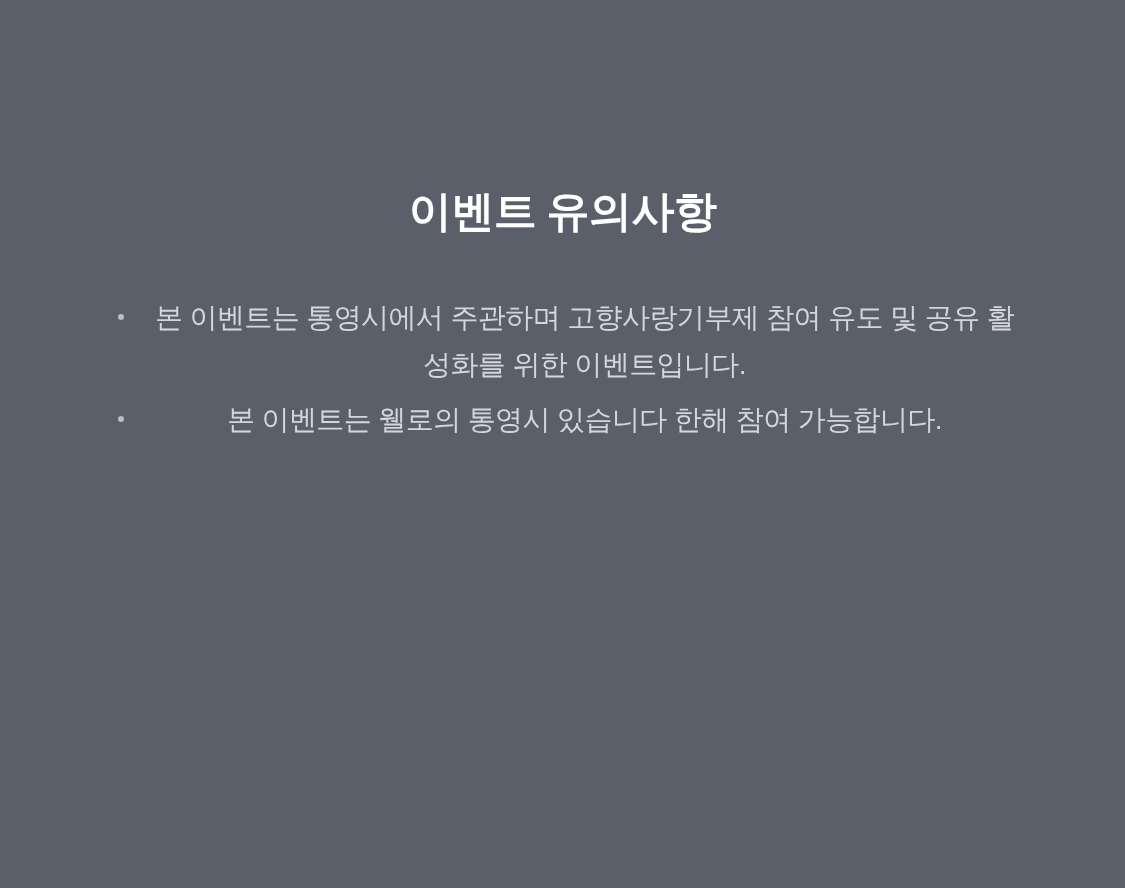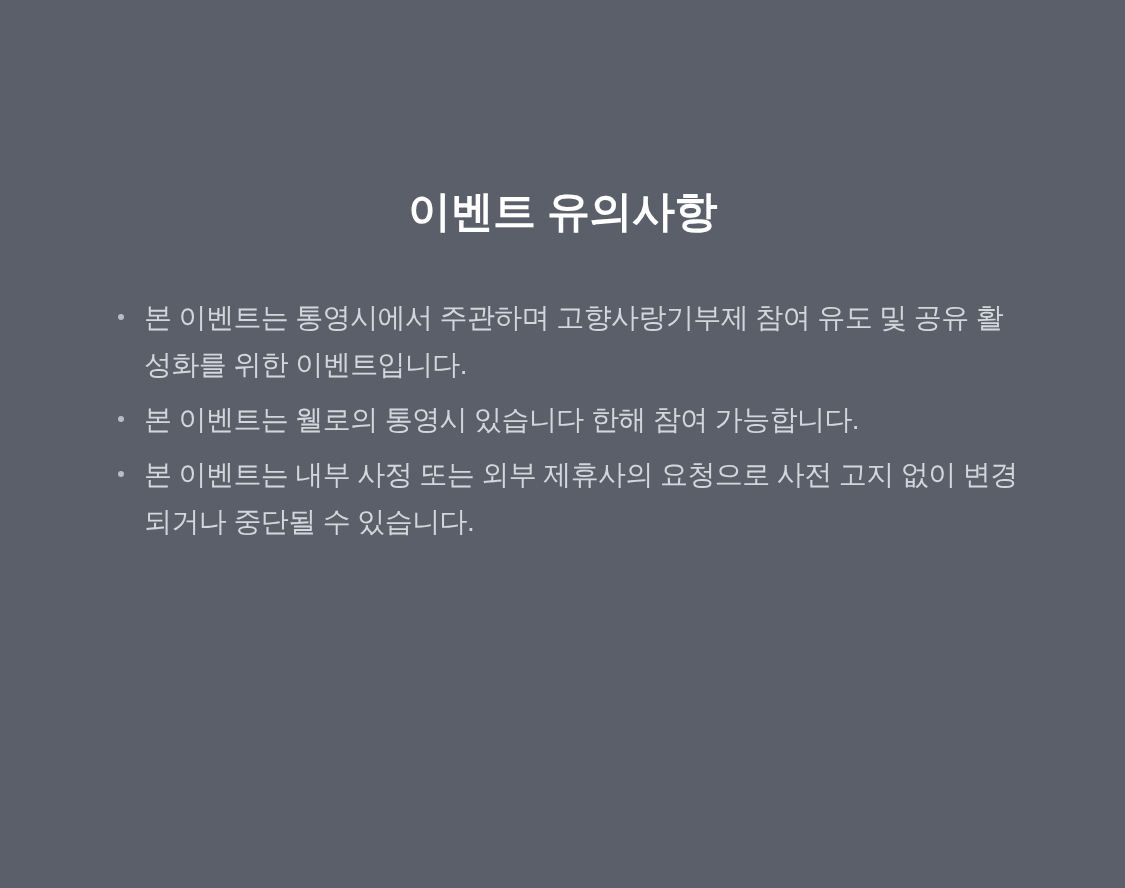--- a/index.html
+++ b/index.html
@@ -22,37 +22,39 @@
   }
   .notice-title {
     margin: 0;
     padding-top: 186px;
     text-align: center;
     font-size: 43px;
     font-weight: bold;
     letter-spacing: -0.5px;
     color: #ffffff;
     line-height: 1.2;
+    font-family: Liberation Serif, serif;
   }
   .notice-list {
     margin: 0;
     padding: 0;
     list-style: none;
     margin-top: 56px;
     padding-left: 110px;
     padding-right: 100px;
   }
   .notice-item {
     position: relative;
     padding-left: 34px;
     margin-bottom: 8px;
     font-size: 28px;
     line-height: 1.68;
     color: #d3d6dc;
     letter-spacing: -0.6px;
+    text-align: center;
   }
   .notice-item .bullet {
     position: absolute;
     left: 8px;
     top: 0.72em;
     width: 6px;
     height: 6px;
     border-radius: 50%;
     background: #b9bcc4;
   }
@@ -66,19 +68,15 @@
 
   <ul class="notice-list">
     <li class="notice-item">
       <span class="bullet"></span>
       <span>본 이벤트는 통영시에서 주관하며 고향사랑기부제 참여 유도 및 공유 활성화를 위한 이벤트입니다.</span>
     </li>
     <li class="notice-item">
       <span class="bullet"></span>
       <span>본 이벤트는 웰로의 통영시 있습니다 한해 참여 가능합니다.</span>
     </li>
-    <li class="notice-item">
-      <span class="bullet"></span>
-      <span>본 이벤트는 내부 사정 또는 외부 제휴사의 요청으로 사전 고지 없이 변경되거나 중단될 수 있습니다.</span>
-    </li>
   </ul>
 
 </div>
 
 </body></html>

